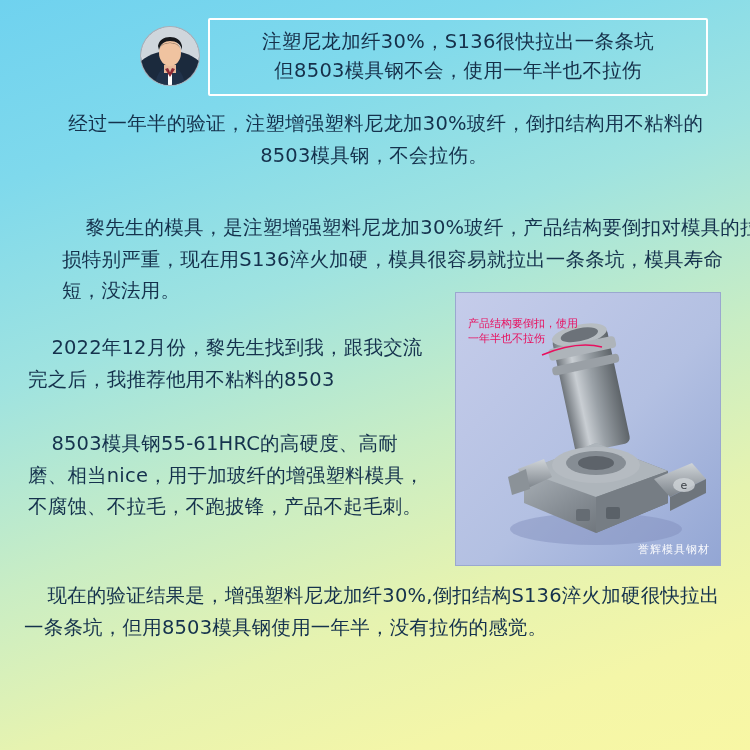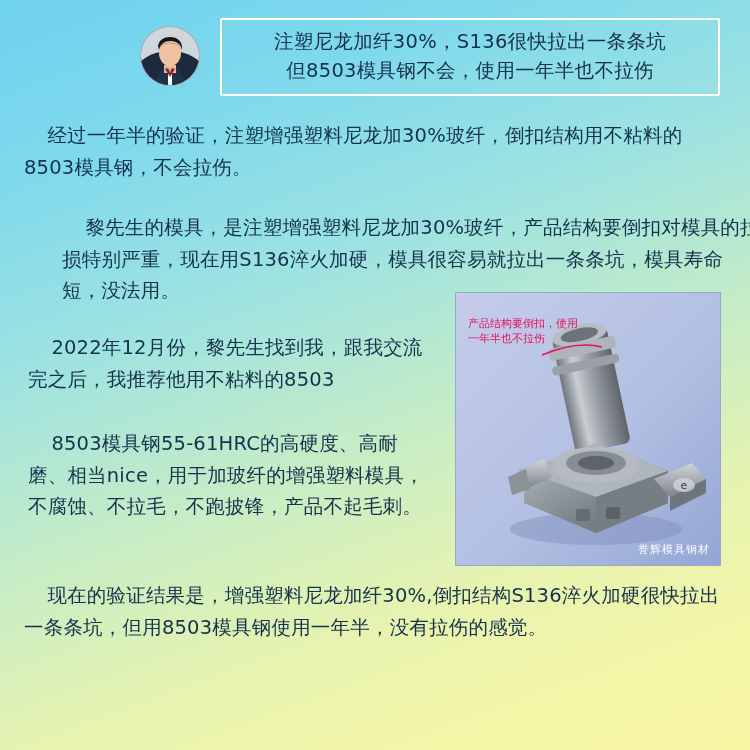--- a/index.html
+++ b/index.html
@@ -49,33 +49,32 @@
     width: 500px;
     padding: 7px 10px 8px 10px;
     box-sizing: border-box;
     border: 2px solid #ffffff;
     border-radius: 2px;
     color: #16304a;
     font-size: 19.5px;
     line-height: 1.5;
     text-align: center;
     letter-spacing: 0.3px;
-    margin-left: 12px;
   }
 
   
   .para {
     position: absolute;
     color: #15324d;
     font-size: 19.5px;
     line-height: 1.62;
     letter-spacing: 0.2px;
     text-indent: 1.2em;
   }
-  .p1 { left: 24px; top: 120px; width: 700px; }
+  .p1 { left: 24px; top: 108px; width: 700px; text-align: center; }
   .p2 { left: 24px; top: 212px; width: 700px; margin-left: 38px; }
   .p3 { left: 28px; top: 332px; width: 400px; }
   .p4 { left: 28px; top: 428px; width: 400px; }
   .p5 { left: 24px; top: 580px; width: 706px; }
 
   
   .product {
     position: absolute;
     left: 455px;
     top: 292px;

